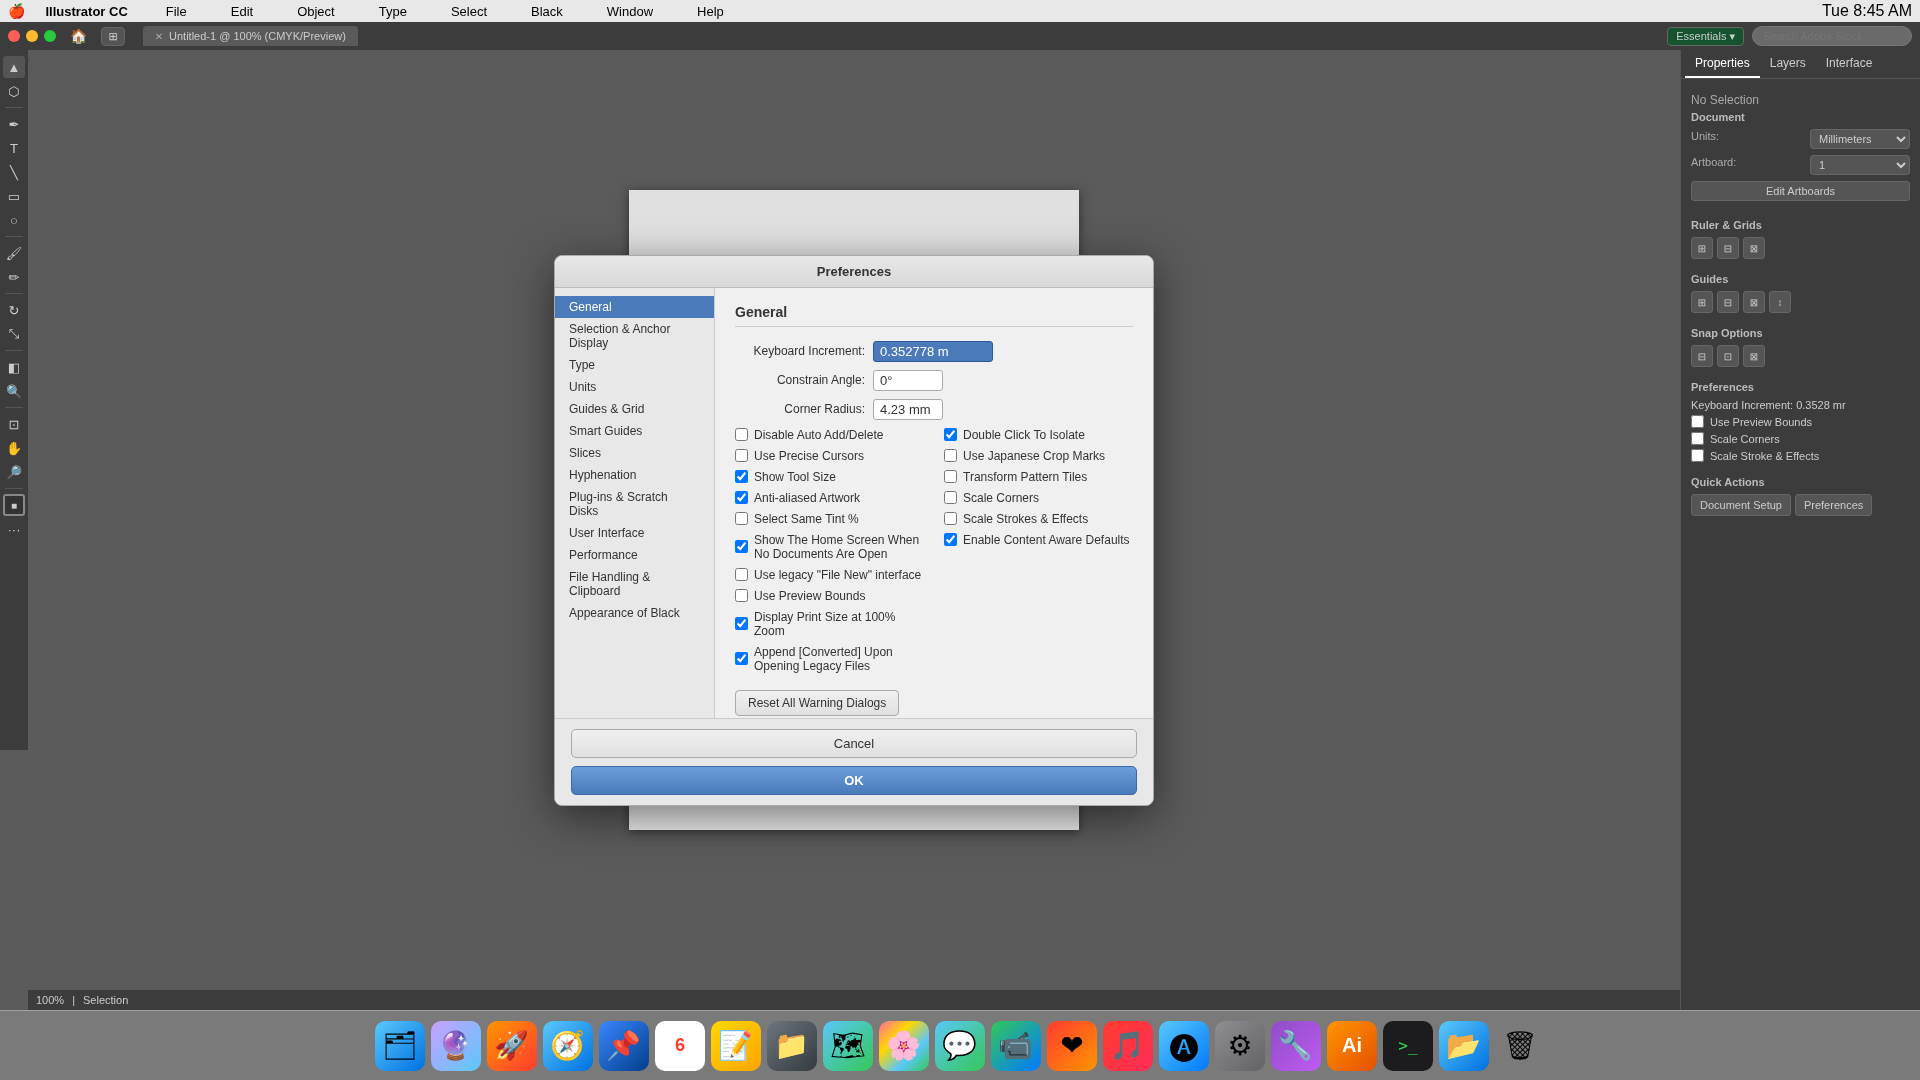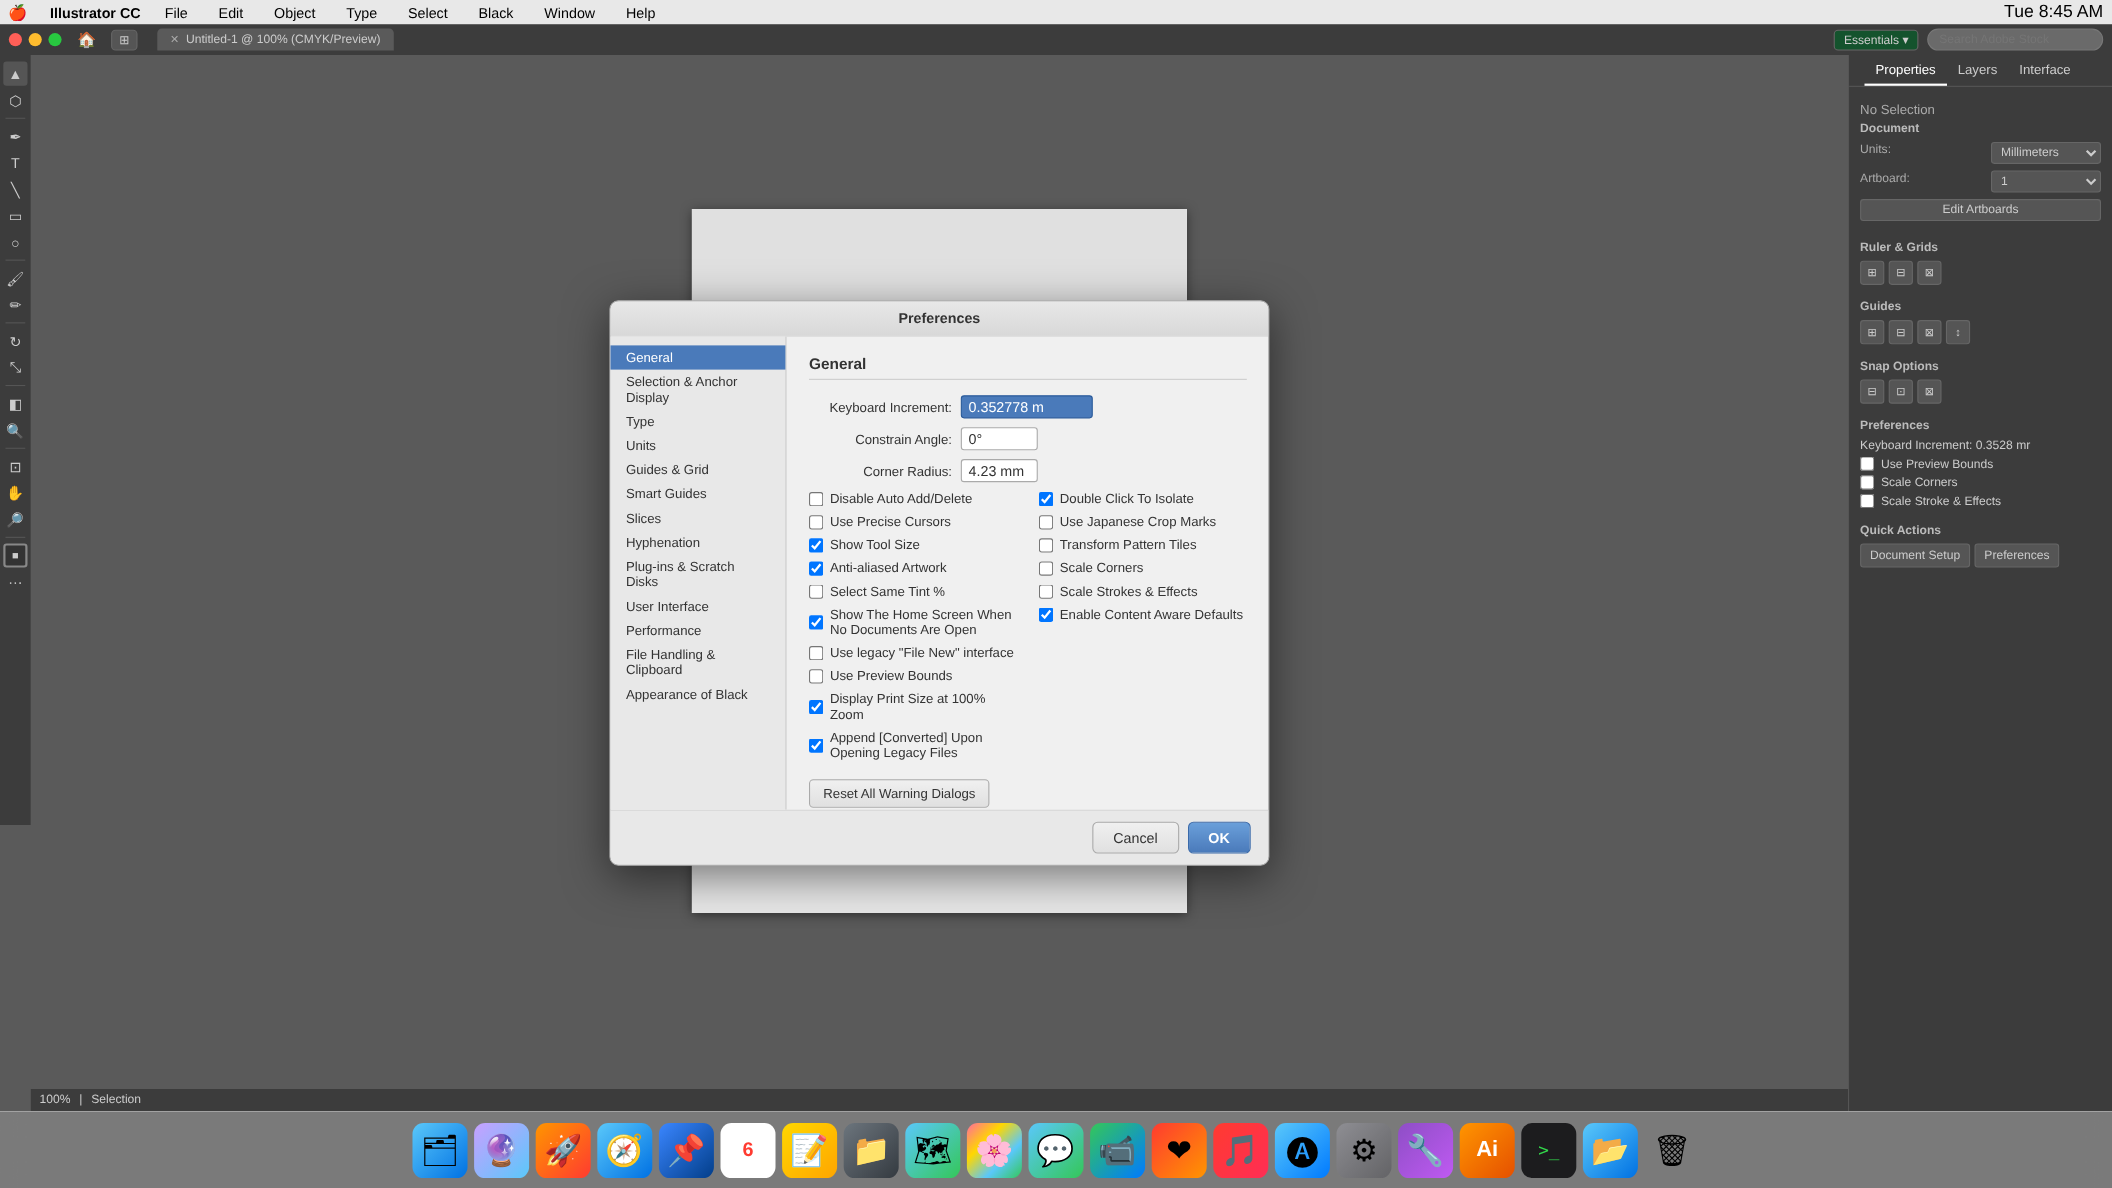--- a/index.html
+++ b/index.html
@@ -22,21 +22,21 @@
       align-items: center;
       padding: 0 8px;
       gap: 16px;
       font-size: 13px;
       color: #000;
       position: relative;
       z-index: 100;
     }
     .menu-bar .apple-logo { font-size: 14px; margin-right: 4px; }
     .menu-bar .app-name { font-weight: bold; }
-    .menu-bar .menu-item { cursor: pointer; padding: 2px 6px; }
+    .menu-bar .menu-item { cursor: pointer; padding: 2px 6px; margin-left: 16px; }
     .menu-bar-right {
       margin-left: auto;
       display: flex;
       align-items: center;
       gap: 12px;
       font-size: 16px;
     }
 
     
     .top-toolbar {
@@ -156,21 +156,21 @@
       top: 50px;
       width: 240px;
       bottom: 70px;
       background: #3c3c3c;
       border-left: 1px solid #555;
     }
     .right-panel-tabs {
       display: flex;
       background: #3c3c3c;
       border-bottom: 1px solid #555;
-      padding: 0 14px;
+      padding: 0 4px;
     }
     .right-tab {
       padding: 6px 10px;
       font-size: 12px;
       color: #ccc;
       cursor: pointer;
       border-bottom: 2px solid transparent;
     }
     .right-tab.active { color: #fff; border-bottom: 2px solid #fff; }
     .right-panel-content { padding: 10px; color: #ccc; }
@@ -349,20 +349,21 @@
       margin-top: 10px;
     }
     .dialog-footer {
       border-top: 1px solid #ccc;
       padding: 10px 16px;
       display: flex;
       justify-content: flex-end;
       gap: 8px;
       background: #e8e8e8;
       border-radius: 0 0 8px 8px;
+      flex-direction: column;
     }
     .btn-cancel {
       background: linear-gradient(#f0f0f0, #e0e0e0);
       border: 1px solid #aaa;
       border-radius: 5px;
       font-size: 13px;
       color: #333;
       padding: 6px 18px;
       cursor: pointer;
     }

